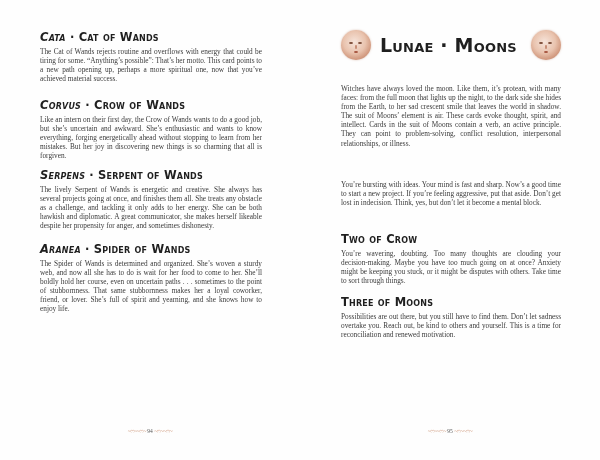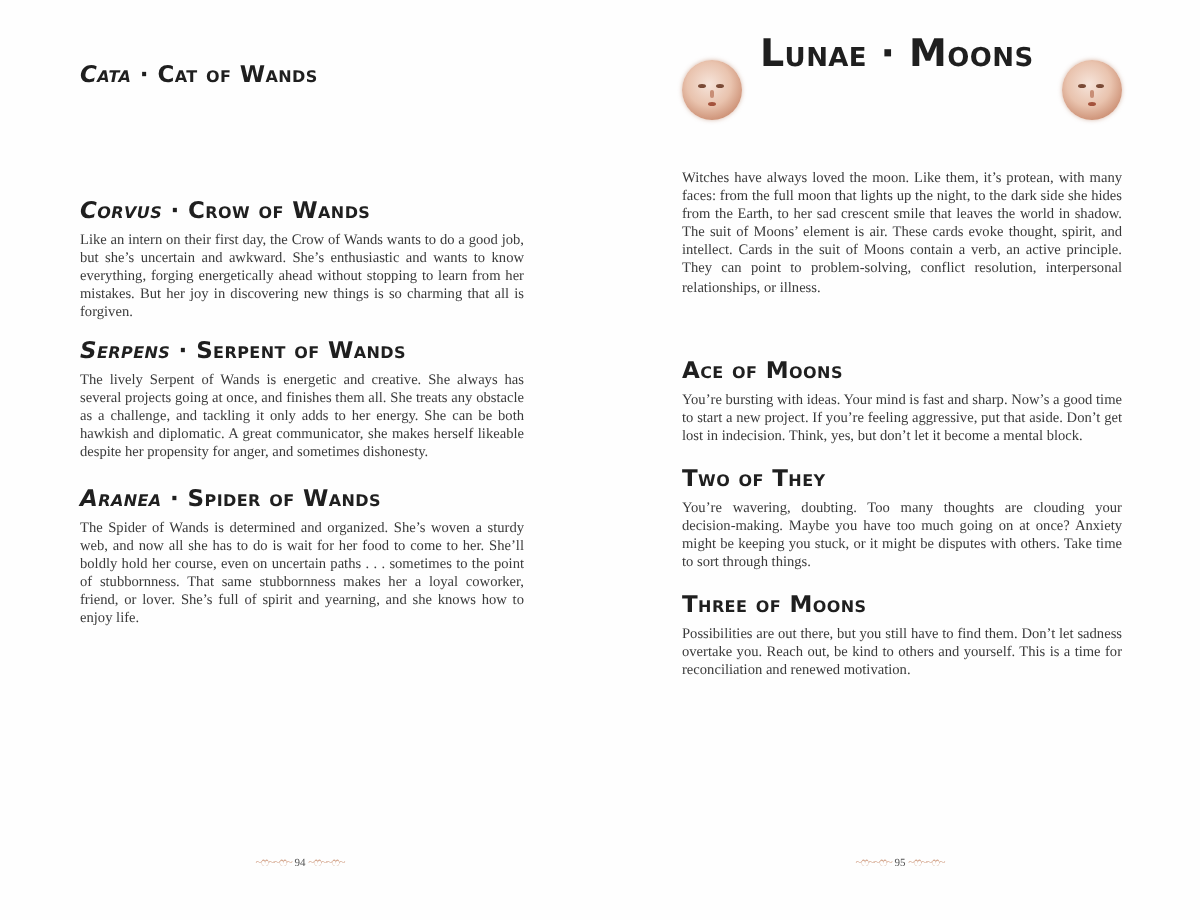--- a/index.html
+++ b/index.html
@@ -30,21 +30,21 @@
       text-align: justify;
     }
 
     .entry { position: absolute; left: 40px; width: 222px; }
     .entry .heading { font-size: 11.5px; margin-bottom: 3px; }
 
     .r-entry { position: absolute; left: 341px; width: 220px; }
     .r-entry .heading { font-size: 11.5px; margin-bottom: 3px; }
 
     .chapter-title {
-      position: absolute; left: 380px; top: 18px; width: 130px;
+      position: absolute; left: 380px; top: 36px; width: 130px;
       text-align: right; font-size: 19px;
     }
 
     .moon-face {
       position: absolute; width: 30px; height: 30px; border-radius: 50%;
       background: radial-gradient(circle at 45% 40%, #f6e4da 0%, #e9c3ae 45%, #c98a6e 80%, #b67a60 100%);
       box-shadow: 0 0 2px rgba(180,120,90,0.5);
     }
     .moon-face .eye { position: absolute; width: 4px; height: 2px; background: #7a4a36; border-radius: 50%; top: 12px; }
     .moon-face .eye.l { left: 8px; }
@@ -66,20 +66,21 @@
 <body>
 
 <div class="spread">
 
   <div class="page page-left">
 
     <div class="entry" style="top:32px;">
       <div class="heading">
         <span class="latin">Cata</span><span> · </span><span>Cat of Wands</span>
       </div>
+      <p class="body-text">The Cat of Wands rejects routine and overflows with energy that could be tiring for some. “Anything’s possible”: That’s her motto. This card points to a new path opening up, perhaps a more spiritual one, now that you’ve achieved material success.</p>
     </div>
 
     <div class="entry" style="top:100px;">
       <div class="heading">
         <span class="latin">Corvus</span><span> · </span><span>Crow of Wands</span>
       </div>
       <p class="body-text">Like an intern on their first day, the Crow of Wands wants to do a good job, but she’s uncertain and awkward. She’s enthusiastic and wants to know everything, forging energetically ahead without stopping to learn from her mistakes. But her joy in discovering new things is so charming that all is forgiven.</p>
     </div>
 
     <div class="entry" style="top:170px;">
@@ -116,26 +117,25 @@
     <span class="eye r"></span>
     <span class="nose"></span>
     <span class="mouth"></span>
   </div>
 
   <div class="heading chapter-title">Lunae · Moons</div>
 
   <p class="body-text intro">Witches have always loved the moon. Like them, it’s protean, with many faces: from the full moon that lights up the night, to the dark side she hides from the Earth, to her sad crescent smile that leaves the world in shadow. The suit of Moons’ element is air. These cards evoke thought, spirit, and intellect. Cards in the suit of Moons contain a verb, an active principle. They can point to problem-solving, conflict resolution, interpersonal relationships, or illness.</p>
 
   <div class="r-entry" style="top:180px;">
-    <div class="heading">Ace of Moons</div>
     <p class="body-text">You’re bursting with ideas. Your mind is fast and sharp. Now’s a good time to start a new project. If you’re feeling aggressive, put that aside. Don’t get lost in indecision. Think, yes, but don’t let it become a mental block.</p>
   </div>
 
   <div class="r-entry" style="top:234px;">
-    <div class="heading">Two of They</div>
+    <div class="heading">Two of Crow</div>
     <p class="body-text">You’re wavering, doubting. Too many thoughts are clouding your decision-making. Maybe you have too much going on at once? Anxiety might be keeping you stuck, or it might be disputes with others. Take time to sort through things.</p>
   </div>
 
   <div class="r-entry" style="top:297px;">
     <div class="heading">Three of Moons</div>
     <p class="body-text">Possibilities are out there, but you still have to find them. Don’t let sadness overtake you. Reach out, be kind to others and yourself. This is a time for reconciliation and renewed motivation.</p>
   </div>
 
   <div class="r-entry" style="top:351px;">
   </div>

